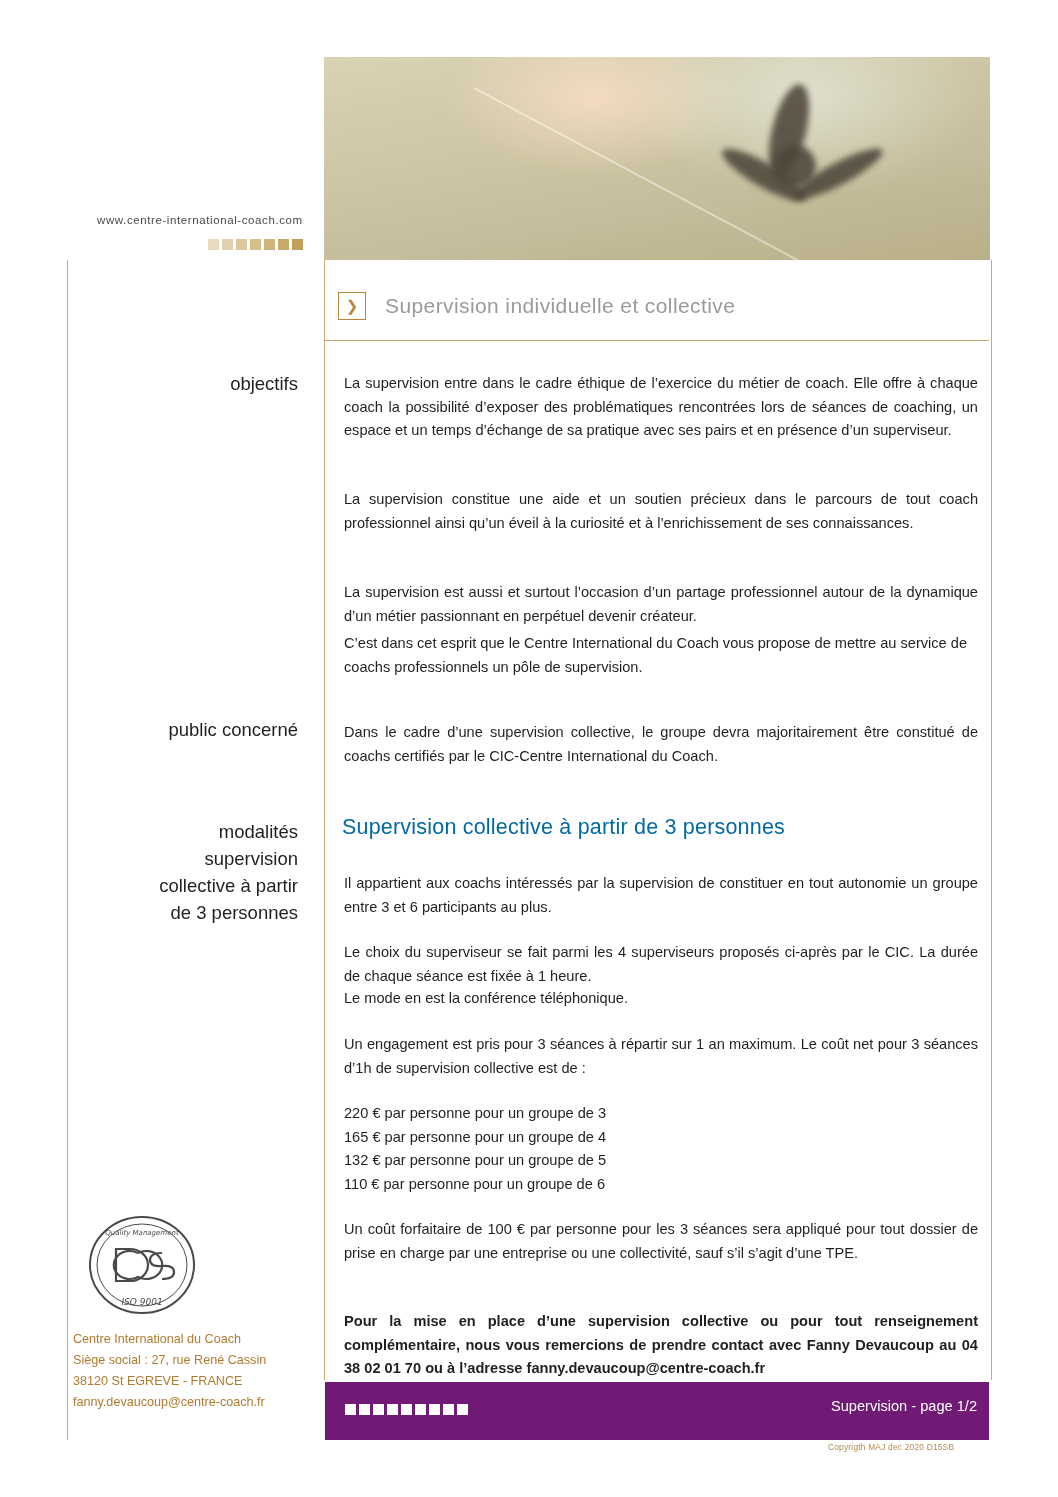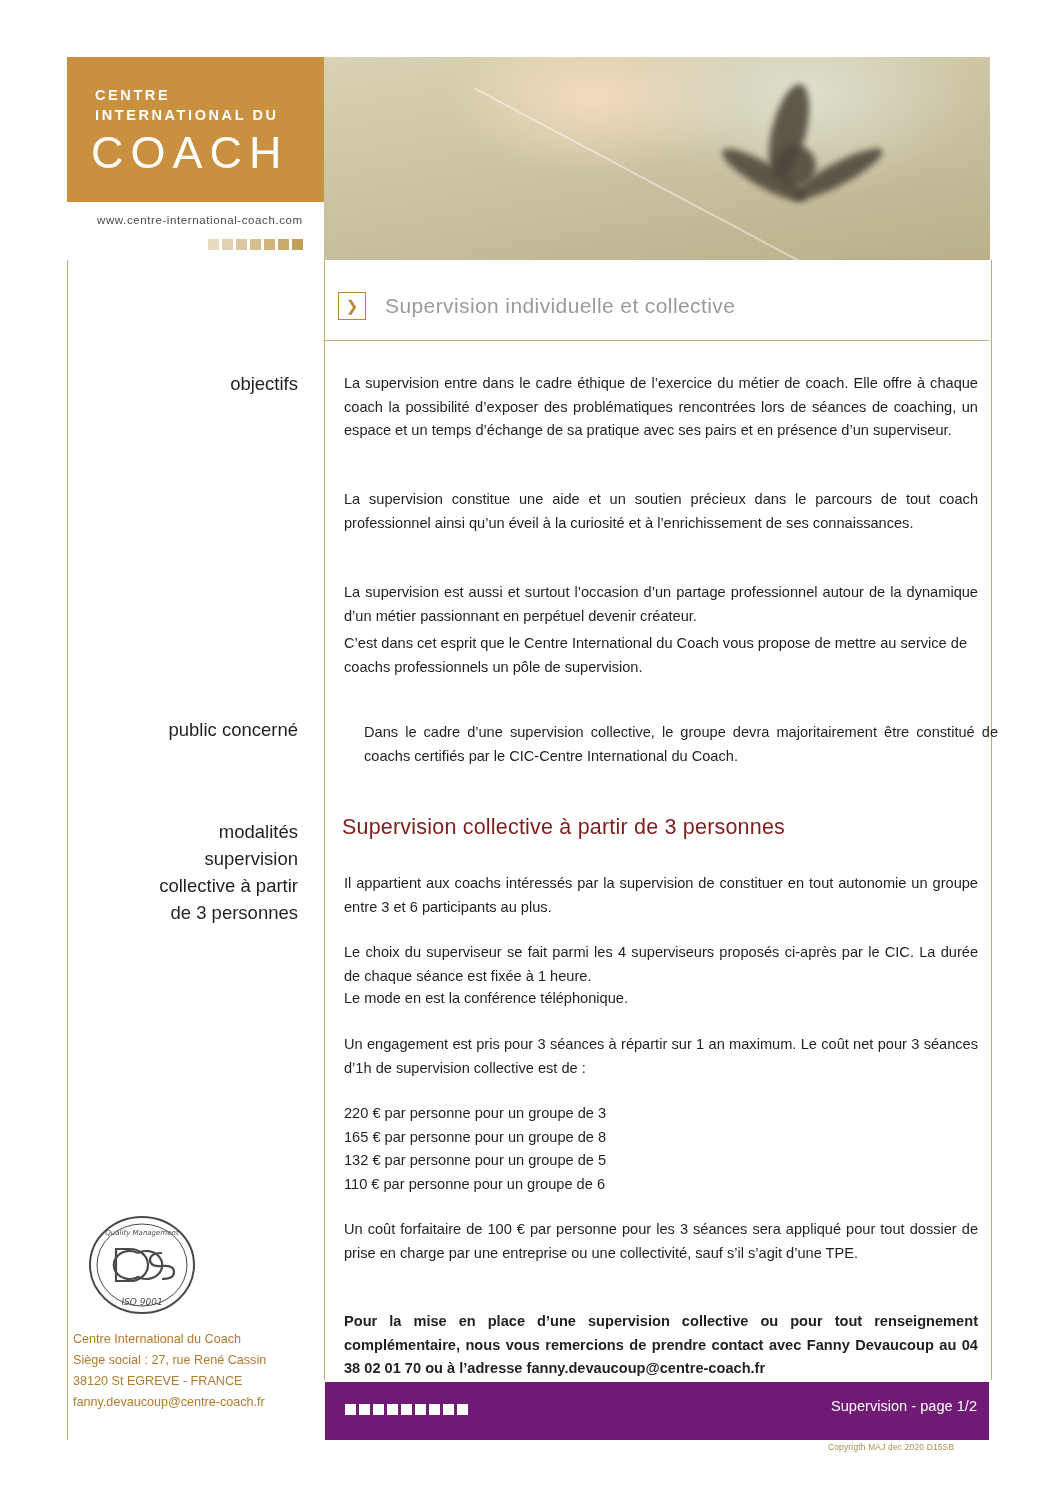--- a/index.html
+++ b/index.html
@@ -205,21 +205,21 @@
     line-height: 23.5px;
     text-align: justify;
     color: #231f20;
   }
   .para.nojust { text-align: left; }
   .subhead {
     position: absolute;
     left: 342px;
     width: 640px;
     font-size: 21.5px;
-    color: #7f1d1d;
+    color: #0369a1;
     letter-spacing: 0.2px;
   }
 
   
   .price-list {
     position: absolute;
     left: 344px;
     width: 634px;
     font-size: 14.6px;
     line-height: 23.5px;
@@ -284,27 +284,20 @@
     color: #b38a52;
     letter-spacing: 0.2px;
   }
 </style>
 </head>
 <body>
 
 <div class="page">
 
   <div class="header">
-    <div class="logo-block">
-      <div class="logo-text">
-        <div>CENTRE</div>
-        <div>INTERNATIONAL DU</div>
-      </div>
-      <div class="logo-coach">COACH</div>
-    </div>
     <div class="url-block">
       <div class="url-text">www.centre-international-coach.com</div>
       <div class="dots-row">
         <i style="background:#e8d9bf"></i>
           <i style="background:#e3d0af"></i>
           <i style="background:#ddc79e"></i>
         <i style="background:#d7be8d"></i>
           <i style="background:#d0b47c"></i>
           <i style="background:#c9aa6b"></i>
         <i style="background:#c2a05a"></i>
@@ -336,32 +329,32 @@
   <div class="left-label" id="label-modalites" style="white-space:pre-line;">modalités
 supervision
 collective à partir
 de 3 personnes</div>
 
   <div class="para" style="top:488px;">La supervision constitue une aide et un soutien précieux dans le parcours de tout coach professionnel ainsi qu’un éveil à la curiosité et à l’enrichissement de ses connaissances.</div>
   <div class="para" style="top:372px;">La supervision entre dans le cadre éthique de l’exercice du métier de coach. Elle offre à chaque coach la possibilité d’exposer des problématiques rencontrées lors de séances de coaching, un espace et un temps d’échange de sa pratique avec ses pairs et en présence d’un superviseur.</div>
   <div class="para" style="top:581px;">La supervision est aussi et surtout l’occasion d’un partage professionnel autour de la dynamique d’un métier passionnant en perpétuel devenir créateur.</div>
   <div class="para nojust" style="top:632px;">C’est dans cet esprit que le Centre International du Coach vous propose de mettre au service de coachs professionnels un pôle de supervision.</div>
 
-  <div class="para" style="top:721px;margin-left:20px;">Dans le cadre d’une supervision collective, le groupe devra majoritairement être constitué de coachs certifiés par le CIC-Centre International du Coach.</div>
+  <div class="para" style="top:721px;">Dans le cadre d’une supervision collective, le groupe devra majoritairement être constitué de coachs certifiés par le CIC-Centre International du Coach.</div>
 
   <div class="subhead" style="top:815px;">Supervision collective à partir de 3 personnes</div>
 
   <div class="para" style="top:872px;">Il appartient aux coachs intéressés par la supervision de constituer en tout autonomie un groupe entre 3 et 6 participants au plus.</div>
   <div class="para" style="top:941px;">Le choix du superviseur se fait parmi les 4 superviseurs proposés ci-après par le CIC. La durée de chaque séance est fixée à 1 heure.</div>
   <div class="para nojust" style="top:987px;">Le mode en est la conférence téléphonique.</div>
   <div class="para" style="top:1033px;">Un engagement est pris pour 3 séances à répartir sur 1 an maximum. Le coût net pour 3 séances d’1h de supervision collective est de :</div>
 
   <div class="price-list" style="top:1102px;">
     <div>220 € par personne pour un groupe de 3</div>
-    <div>165 € par personne pour un groupe de 8</div>
+    <div>165 € par personne pour un groupe de 4</div>
     <div>132 € par personne pour un groupe de 5</div>
     <div>110 € par personne pour un groupe de 6</div>
   </div>
 
   <div class="para" style="top:1218px;">Un coût forfaitaire de 100 € par personne pour les 3 séances sera appliqué pour tout dossier de prise en charge par une entreprise ou une collectivité, sauf s’il s’agit d’une TPE.</div>
   <div class="para" style="top:1310px;font-weight:bold;">Pour la mise en place d’une supervision collective ou pour tout renseignement complémentaire, nous vous remercions de prendre contact avec Fanny Devaucoup au 04 38 02 01 70 ou à l’adresse fanny.devaucoup@centre-coach.fr</div>
 
   <div class="iso">
     <svg width="132" height="112" viewBox="0 0 132 112">
       <ellipse cx="66" cy="56" rx="52" ry="48" fill="none" stroke="#4a4a48" stroke-width="2"></ellipse>

